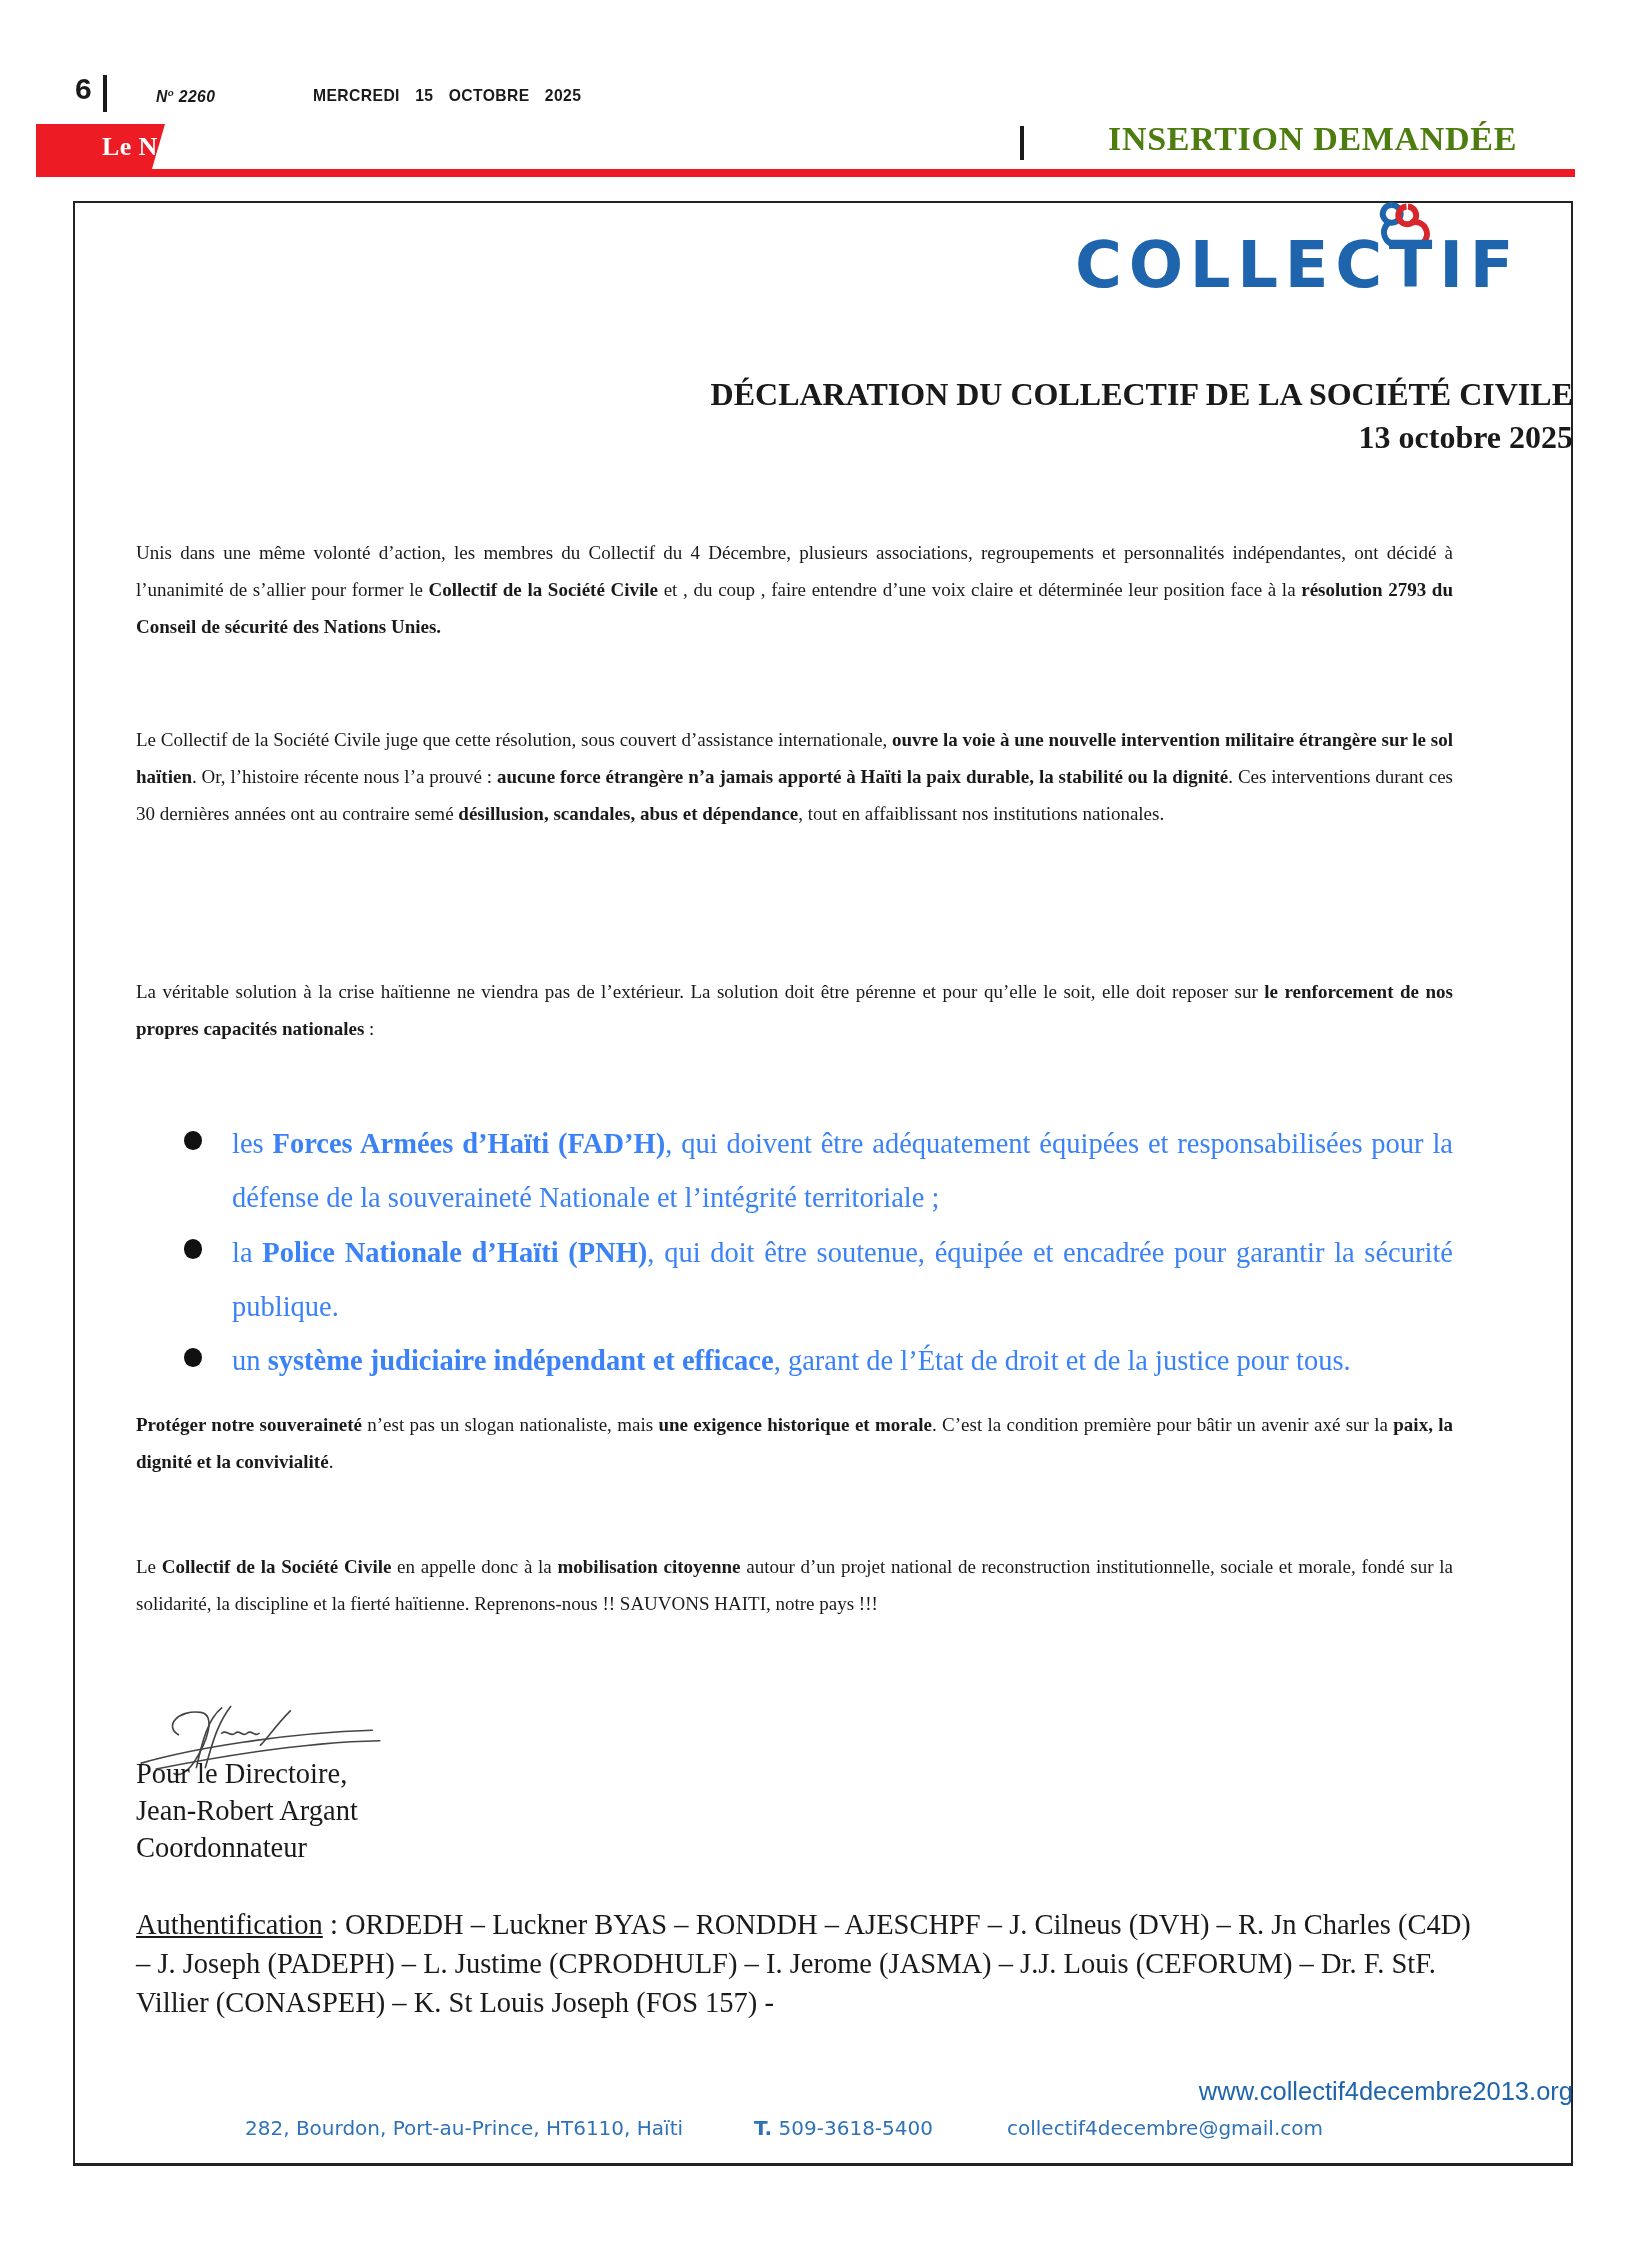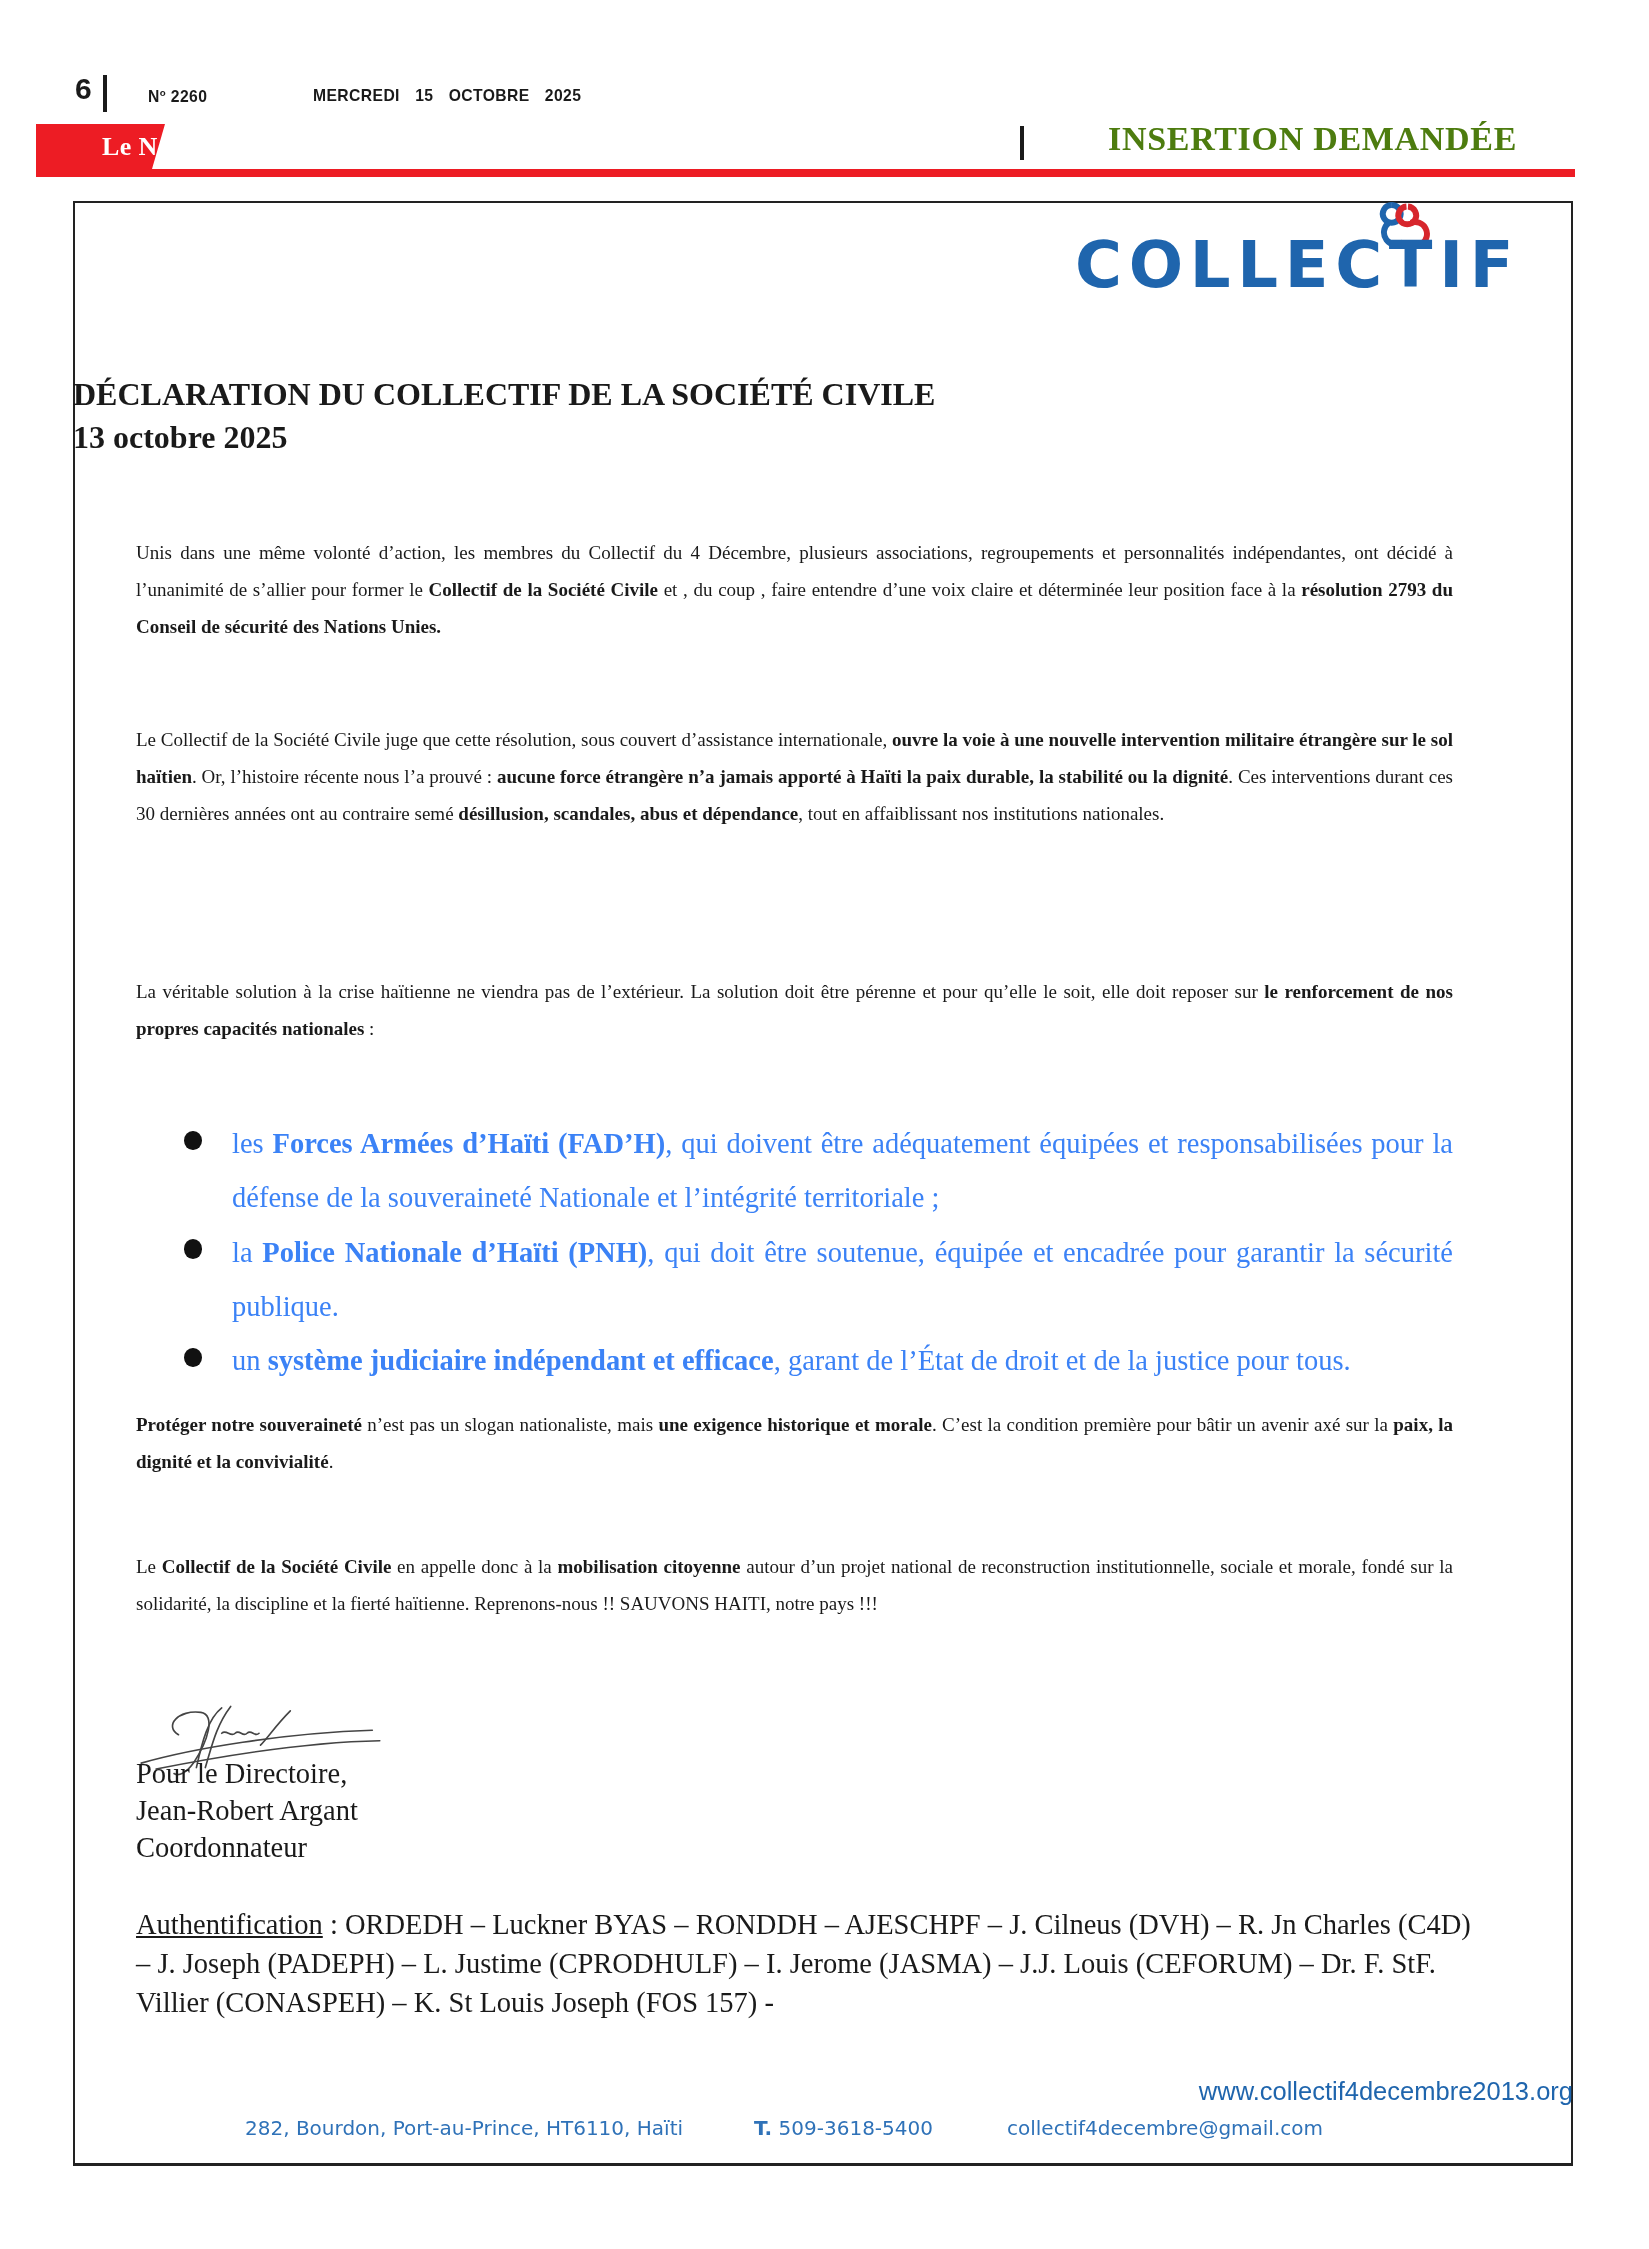--- a/index.html
+++ b/index.html
@@ -1,42 +1,42 @@
 <!DOCTYPE html>
 <html style="font-size:12px"><head>
 <meta charset="utf-8">
 <style>
   html, body { margin:0; padding:0; background:#ffffff; }
   body { width:1650px; height:2250px; position:relative; overflow:hidden; color:#1a1a1a; }
 
   
   .page-num { position:absolute; left:75px; top:72px; font-family:"Liberation Sans", sans-serif; font-weight:bold; font-size:30px; line-height:33px; }
   .page-sep { position:absolute; left:103px; top:75px; width:3.7px; height:37px; background:#1a1a1a; }
-  .issue { position:absolute; left:148px; top:87px; font-family:"Liberation Sans", sans-serif; font-weight:bold; font-size:15.7px; letter-spacing:0.4px; }
+  .issue { position:absolute; left:156px; top:87px; font-family:"Liberation Sans", sans-serif; font-weight:bold; font-size:15.7px; letter-spacing:0.4px;font-style:italic; }
   .issue sup { font-size:9.7px; }
   .date { position:absolute; left:313px; top:87px; font-family:"Liberation Sans", sans-serif; font-weight:bold; font-size:15.7px; word-spacing:10.5px; letter-spacing:0.4px; }
 
   .brand-tab { position:absolute; left:36px; top:124px; width:116px; height:45px; background:#ed1c24; }
   .brand-tab::after { content:""; position:absolute; left:116px; top:0; width:0; height:0;
     border-top:45px solid #ed1c24; border-right:13.5px solid transparent; }
   .brand-name { position:absolute; left:102px; top:132px; font-family:"Liberation Serif", serif; font-weight:bold; font-size:26px; color:#ffffff; letter-spacing:0.4px; }
   .red-rule { position:absolute; left:36px; top:169px; width:1539px; height:8.2px; background:#ed1c24; }
 
   .section-sep { position:absolute; left:1020px; top:126px; width:3.7px; height:34px; background:#1a1a1a; }
   .section-title { position:absolute; left:1108px; top:120px; font-family:"Liberation Serif", serif; font-weight:bold; font-size:34px; letter-spacing:0.7px; color:#4d7c0f; }
 
   
   .frame { position:absolute; left:73px; top:201px; width:1500px; height:1965px; border:2.2px solid #222; border-bottom-width:3.7px; box-sizing:border-box; }
 
   .logo { position:absolute; left:1072px; top:202px; width:390px; height:120px; }
   .logo-word { position:absolute; left:3px; top:33px; font-family:"DejaVu Sans", sans-serif; font-weight:bold; font-size:64px; letter-spacing:6.7px; color:#1f65ad; line-height:60px; }
   .logo-sub { position:absolute; left:7.5px; top:87px; font-family:"DejaVu Sans", sans-serif; font-weight:bold; font-size:24px; letter-spacing:9.7px; color:#d7262c; line-height:27px; }
   .logo-mark { position:absolute; left:297px; top:0px; width:75px; height:46px; }
 
-  .doc-title { position:absolute; left:73px; top:373px; width:1500px; text-align:left; font-family:"Liberation Serif", serif; font-weight:bold; font-size:32px; line-height:43px; color:#1a1a1a; }
+  .doc-title { position:absolute; left:73px; top:373px; width:1500px; text-align:right; font-family:"Liberation Serif", serif; font-weight:bold; font-size:32px; line-height:43px; color:#1a1a1a; }
 
   .body { position:absolute; left:136px; width:1317px; font-family:"Liberation Serif", serif; font-size:19px; line-height:37px; text-align:justify; color:#1a1a1a; }
   .body b { font-weight:bold; }
   .p1 { top:534px; }
   .p2 { top:721px; }
   .p3 { top:973px; }
   .p5 { top:1406px; }
   .p6 { top:1548px; }
 
   .bullets { position:absolute; left:136px; top:1117px; width:1317px; margin:0; padding:0; list-style:none; font-family:"Liberation Serif", serif; font-size:28.5px; line-height:54px; color:#3b82f6; }

